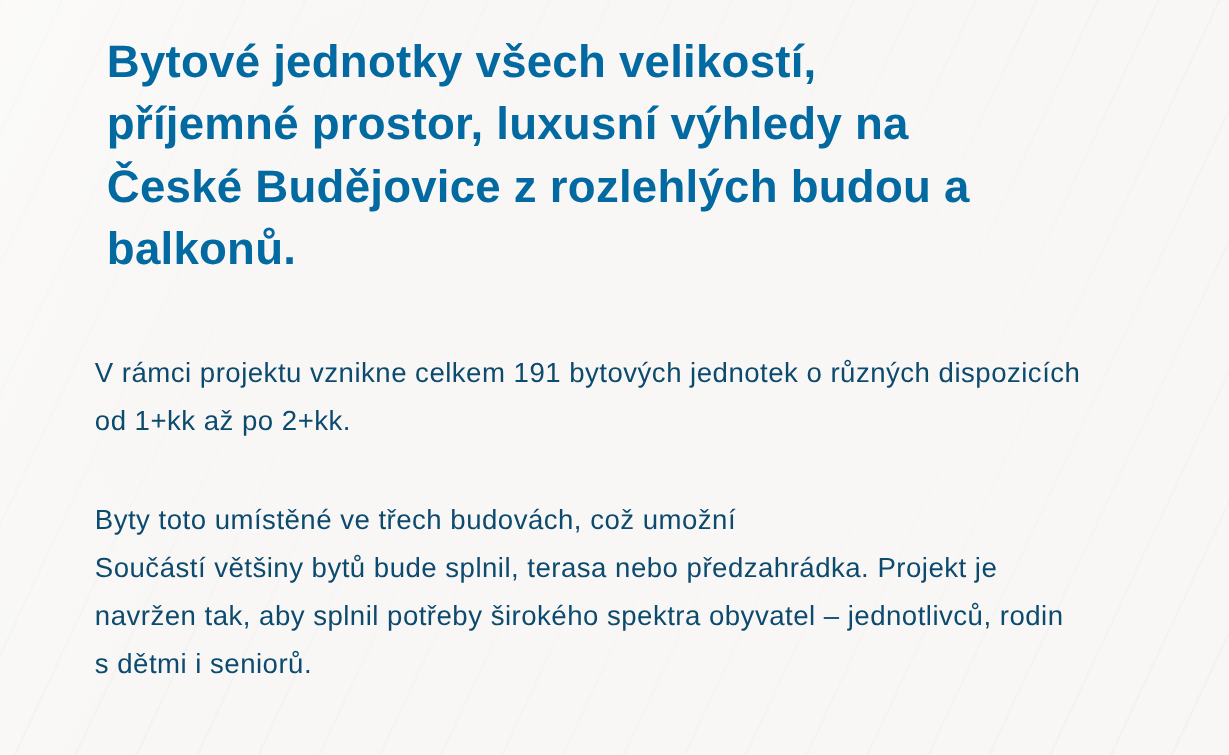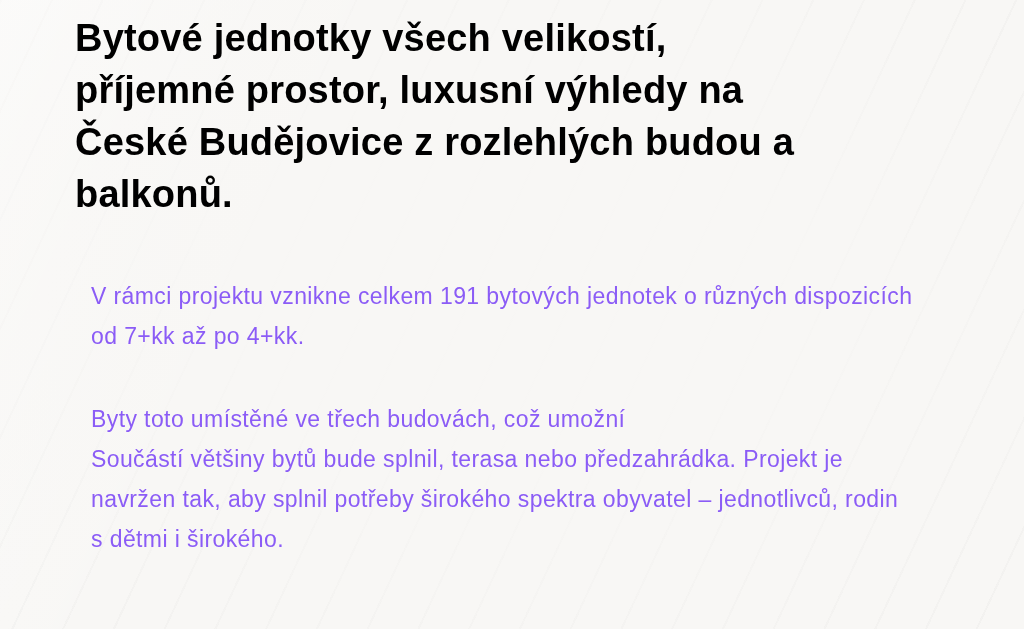--- a/index.html
+++ b/index.html
@@ -33,36 +33,36 @@
     position: absolute;
     inset: 0;
     pointer-events: none;
     background: radial-gradient(ellipse at 50% 45%, rgba(248,247,245,0.92) 35%, rgba(248,247,245,0) 100%);
   }
   .content {
     position: relative;
     padding: 8px 78px 0 75px;
   }
   h1.heading {
-    margin: 0;
+    margin: 14px;
     padding-top: 4px;
     font-size: 38px;
     line-height: 52px;
     font-weight: 700;
     letter-spacing: 0.2px;
-    color: #000000;
+    color: #0369a1;
   }
   .heading .line { display: block; }
   p.body-par {
-    margin: 16px;
+    margin: 4px;
     font-size: 23px;
     line-height: 40px;
     font-weight: 400;
     letter-spacing: 0.4px;
-    color: #8b5cf6;
+    color: #0c4a6e;
   }
   .body-par .line { display: block; }
   #paragraph-1 { margin-top: 56px; }
   #paragraph-2 { margin-top: 43px; }
 </style>
 </head>
 <body>
 
 <div class="texture"></div>
 <div class="texture-fade"></div>
@@ -70,23 +70,23 @@
 <div class="content">
 
   <h1 class="heading">
     <span class="line">Bytové jednotky všech velikostí,</span>
     <span class="line">příjemné prostor, luxusní výhledy na</span>
     <span class="line">České Budějovice z rozlehlých budou a balkonů.</span>
   </h1>
 
   <p class="body-par" id="paragraph-1">
     <span class="line">V rámci projektu vznikne celkem 191 bytových jednotek o různých dispozicích</span>
-    <span class="line">od 7+kk až po 4+kk.</span>
+    <span class="line">od 1+kk až po 2+kk.</span>
   </p>
 
   <p class="body-par" id="paragraph-2">
     <span class="line">Byty toto umístěné ve třech budovách, což umožní</span>
     <span class="line">Součástí většiny bytů bude splnil, terasa nebo předzahrádka. Projekt je</span>
     <span class="line">navržen tak, aby splnil potřeby širokého spektra obyvatel – jednotlivců, rodin</span>
-    <span class="line">s dětmi i širokého.</span>
+    <span class="line">s dětmi i seniorů.</span>
   </p>
 
 </div>
 
 </body></html>

